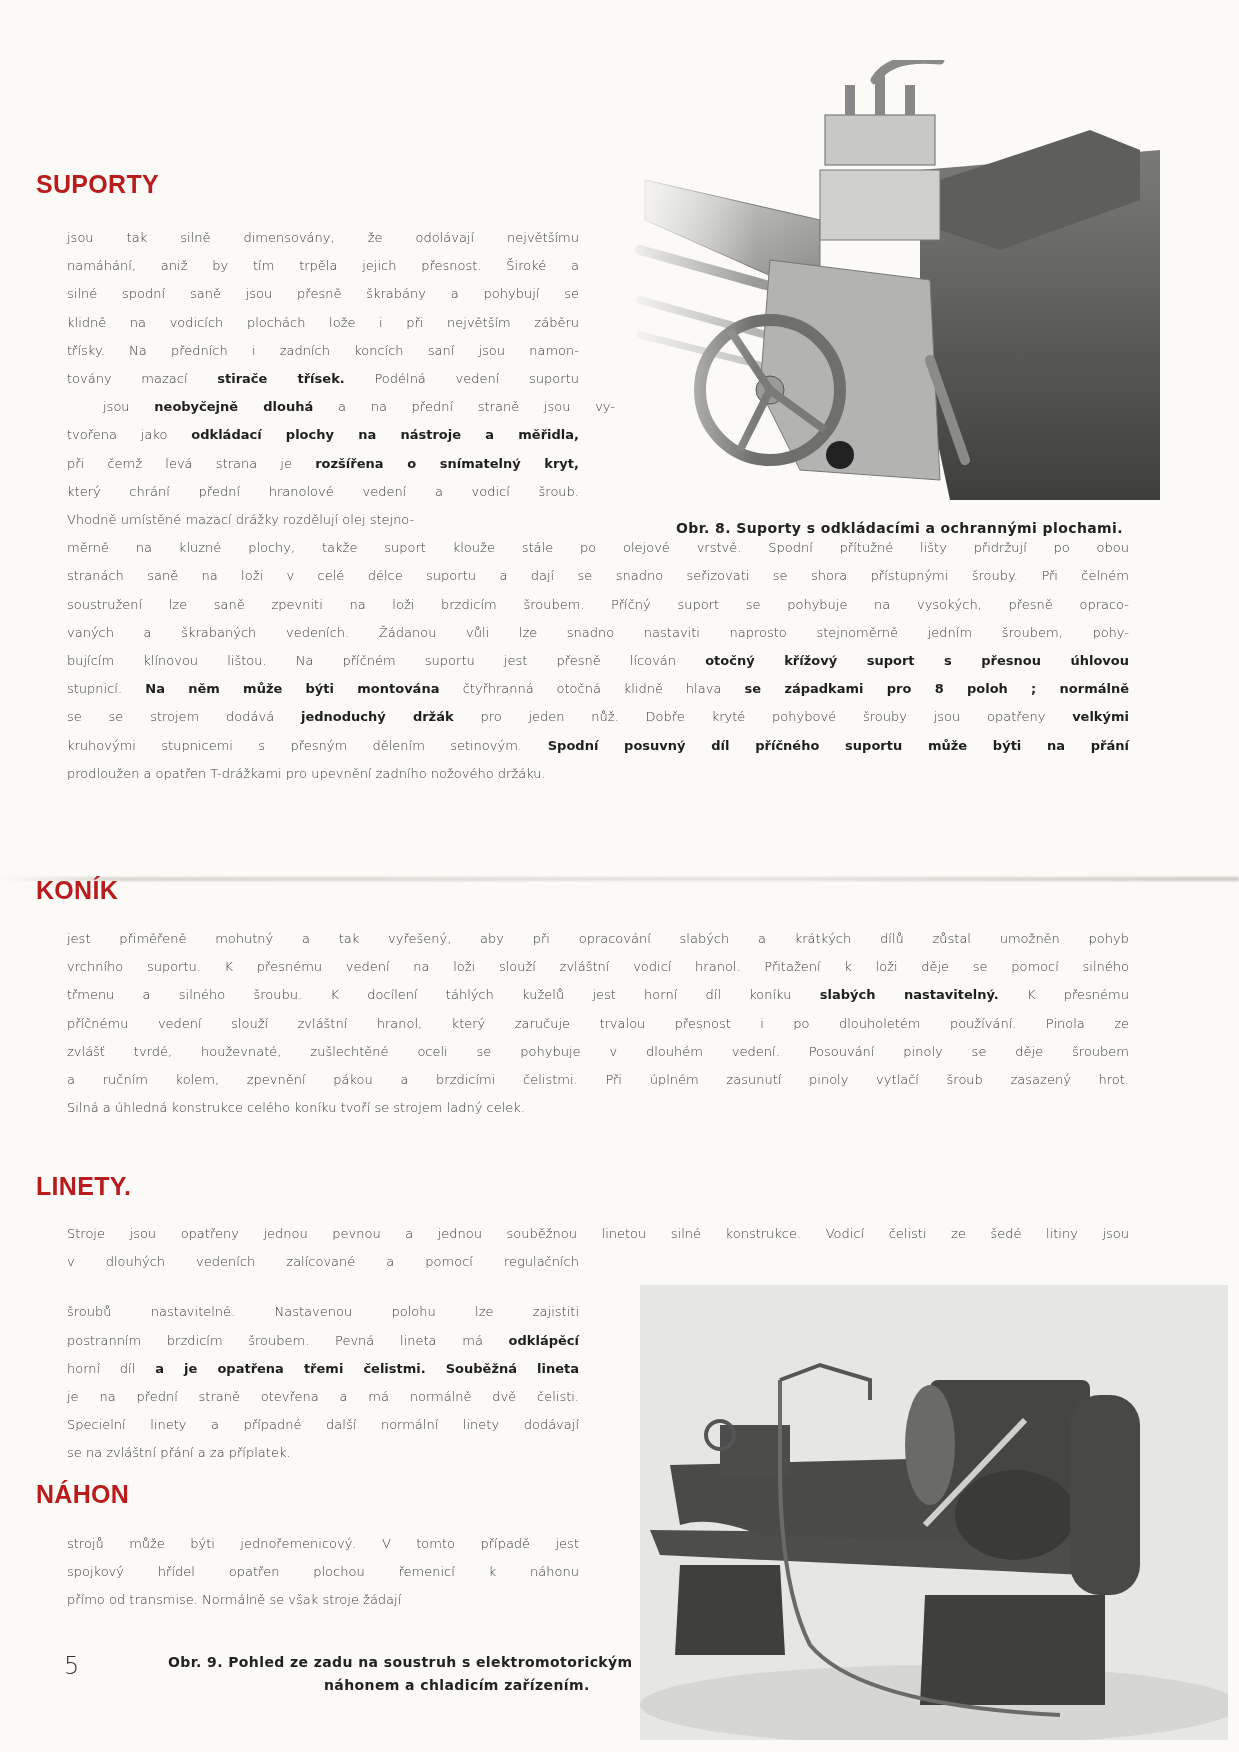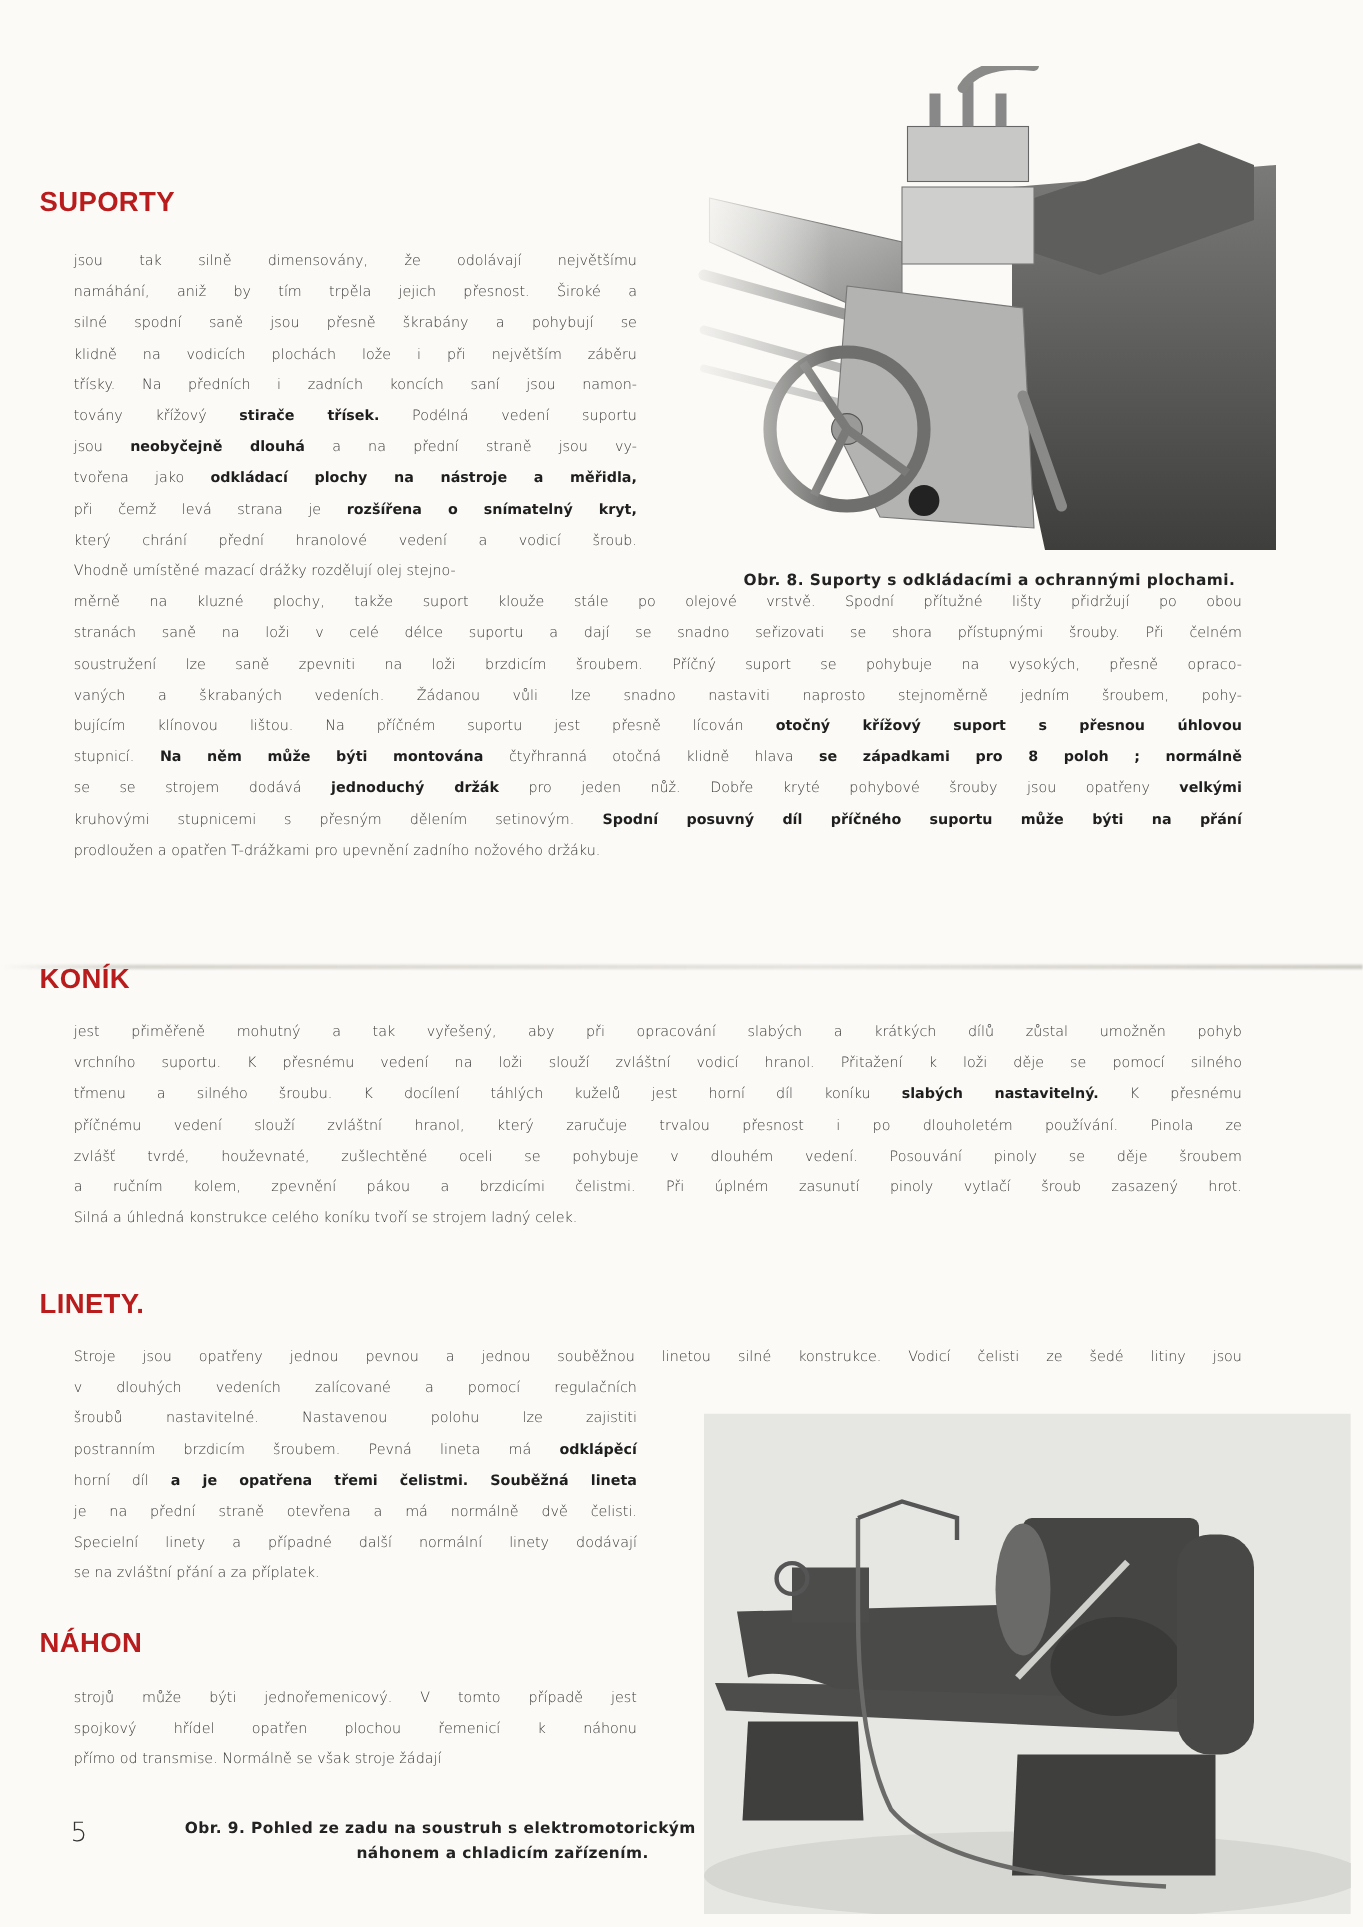--- a/index.html
+++ b/index.html
@@ -128,22 +128,22 @@
 
   <div class="pagenum">5</div>
 
   <h2 class="h" style="top:170px;">SUPORTY</h2>
   <div class="para" style="top:224px;">
       <span class="line" style="width: 512px;"><span>jsou tak silně dimensovány, že odolávají největšímu</span></span>
       <span class="line" style="width: 512px;"><span>namáhání, aniž by tím trpěla jejich přesnost. Široké a</span></span>
       <span class="line" style="width: 512px;"><span>silné spodní saně jsou přesně škrabány a pohybují se</span></span>
       <span class="line" style="width: 512px;"><span>klidně na vodicích plochách lože i při největším záběru</span></span>
       <span class="line" style="width: 512px;"><span>třísky. Na předních i zadních koncích saní jsou namon-</span></span>
-      <span class="line" style="width: 512px;"><span>továny křížový </span><b>stirače třísek.</b><span> Podélná vedení suportu</span></span>
-      <span class="line" style="width: 512px;"><span>jsou </span><b>neobyčejně dlouhá</b><span> a na přední straně jsou vy-</span></span>
+      <span class="line" style="width: 512px;"><span>továny mazací </span><b>stirače třísek.</b><span> Podélná vedení suportu</span></span>
+      <span class="line" style="width: 512px; margin-left: 36px;"><span>jsou </span><b>neobyčejně dlouhá</b><span> a na přední straně jsou vy-</span></span>
       <span class="line" style="width: 512px;"><span>tvořena jako </span><b>odkládací plochy na nástroje a měřidla,</b></span>
       <span class="line" style="width: 512px;"><span>při čemž levá strana je </span><b>rozšířena o snímatelný kryt,</b></span>
       <span class="line" style="width: 512px;"><span>který chrání přední hranolové vedení a vodicí šroub.</span></span>
       <span class="line last" style="width: 512px;"><span>Vhodně umístěné mazací drážky rozdělují olej stejno-</span></span>
       <span class="line" style="width: 1062px;"><span>měrně na kluzné plochy, takže suport klouže stále po olejové vrstvě. Spodní přítužné lišty přidržují po obou</span></span>
       <span class="line" style="width: 1062px;"><span>stranách saně na loži v celé délce suportu a dají se snadno seřizovati se shora přístupnými šrouby. Při čelném</span></span>
       <span class="line" style="width: 1062px;"><span>soustružení lze saně zpevniti na loži brzdicím šroubem. Příčný suport se pohybuje na vysokých, přesně opraco-</span></span>
       <span class="line" style="width: 1062px;"><span>vaných a škrabaných vedeních. Žádanou vůli lze snadno nastaviti naprosto stejnoměrně jedním šroubem, pohy-</span></span>
       <span class="line" style="width: 1062px;"><span>bujícím klínovou lištou. Na příčném suportu jest přesně lícován </span><b>otočný křížový suport s přesnou úhlovou</b></span>
       <span class="line" style="width: 1062px;"><span>stupnicí.</span><b> Na něm může býti montována </b><span>čtyřhranná otočná klidně hlava</span><b> se západkami pro 8 poloh ; normálně</b></span>
@@ -160,21 +160,21 @@
       <span class="line" style="width: 1062px;"><span>příčnému vedení slouží zvláštní hranol, který zaručuje trvalou přesnost i po dlouholetém používání. Pinola ze</span></span>
       <span class="line" style="width: 1062px;"><span>zvlášť tvrdé, houževnaté, zušlechtěné oceli se pohybuje v dlouhém vedení. Posouvání pinoly se děje šroubem</span></span>
       <span class="line" style="width: 1062px;"><span>a ručním kolem, zpevnění pákou a brzdicími čelistmi. Při úplném zasunutí pinoly vytlačí šroub zasazený hrot.</span></span>
       <span class="line last" style="width: 1062px;"><span>Silná a úhledná konstrukce celého koníku tvoří se strojem ladný celek.</span></span>
     </div>
 
   <h2 class="h" style="top:1172px;">LINETY.</h2>
   <div class="para" style="top:1220px;">
       <span class="line" style="width: 1062px;"><span>Stroje jsou opatřeny jednou pevnou a jednou souběžnou linetou silné konstrukce. Vodicí čelisti ze šedé litiny jsou</span></span>
       <span class="line" style="width: 512px;"><span>v dlouhých vedeních zalícované a pomocí regulačních</span></span>
-      <span class="line" style="width: 512px;"><span>šroubů nastavitelné. Nastavenou polohu lze zajistiti</span></span>
+      <span class="line" style="width: 512px; margin-top: 22px;"><span>šroubů nastavitelné. Nastavenou polohu lze zajistiti</span></span>
       <span class="line" style="width: 512px;"><span>postranním brzdicím šroubem. Pevná lineta má </span><b>odklápěcí</b></span>
       <span class="line" style="width: 512px;"><span>horní díl</span><b> a je opatřena třemi čelistmi. Souběžná lineta</b></span>
       <span class="line" style="width: 512px;"><span>je na přední straně otevřena a má normálně dvě čelisti.</span></span>
       <span class="line" style="width: 512px;"><span>Specielní linety a případné další normální linety dodávají</span></span>
       <span class="line last" style="width: 512px;"><span>se na zvláštní přání a za příplatek.</span></span>
     </div>
 
   <h2 class="h" style="top:1480px;">NÁHON</h2>
   <div class="para" style="top:1530px;">
       <span class="line" style="width: 512px;"><span>strojů může býti jednořemenicový. V tomto případě jest</span></span>

